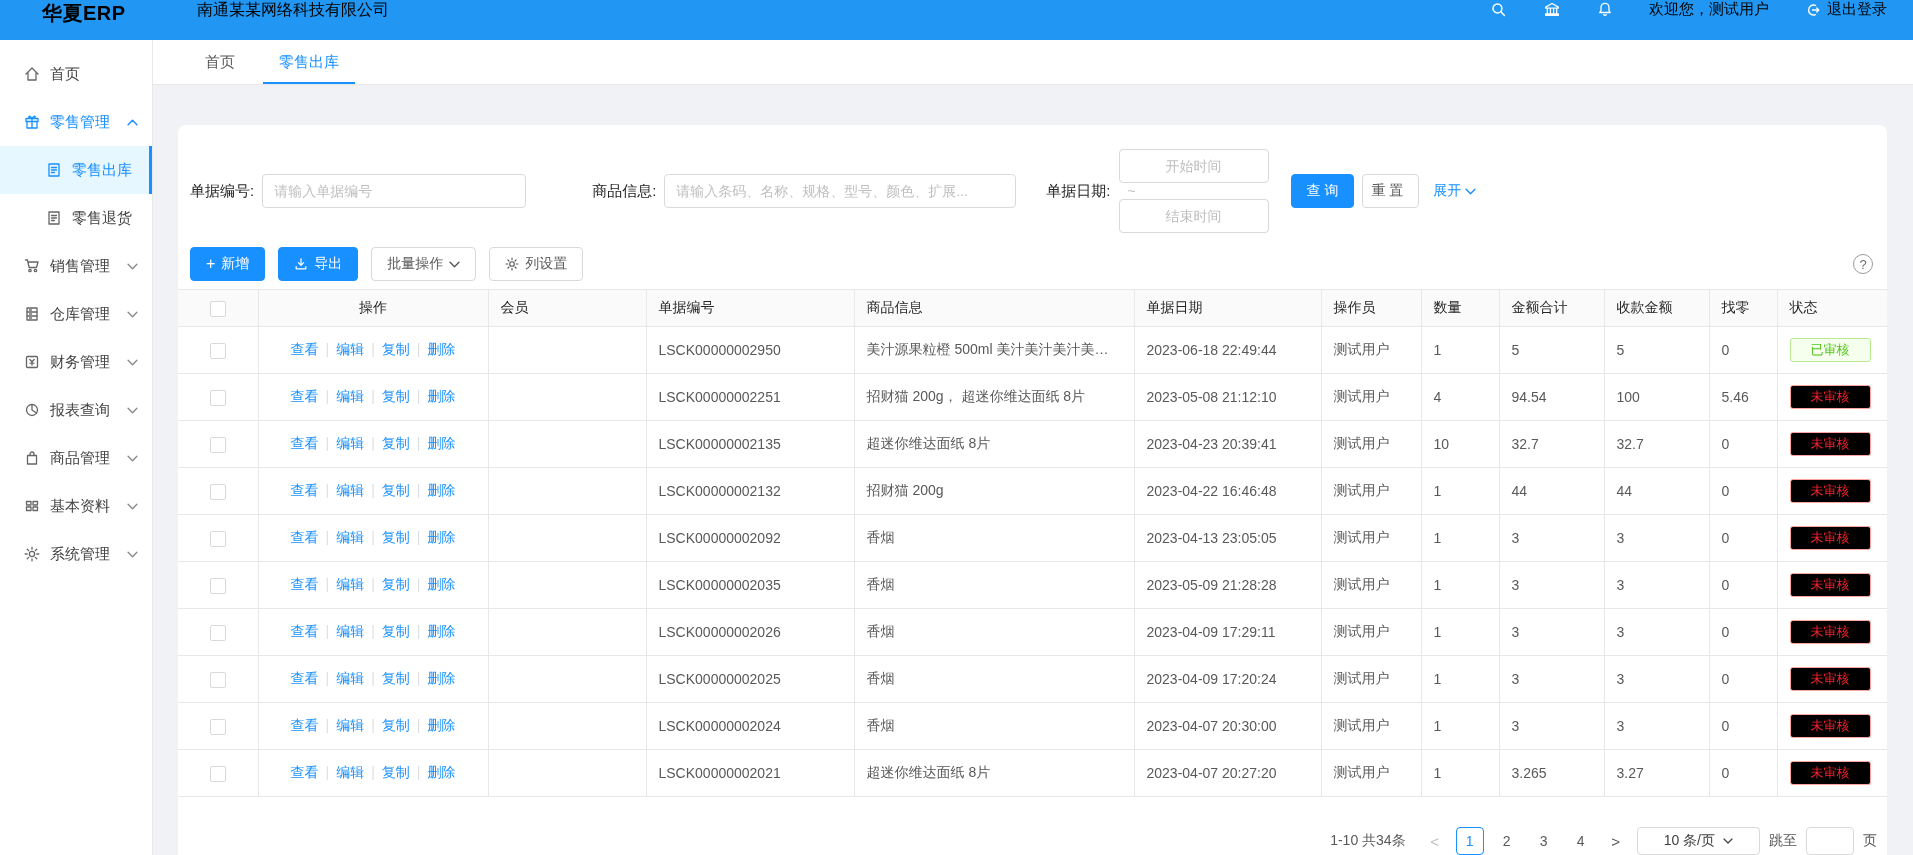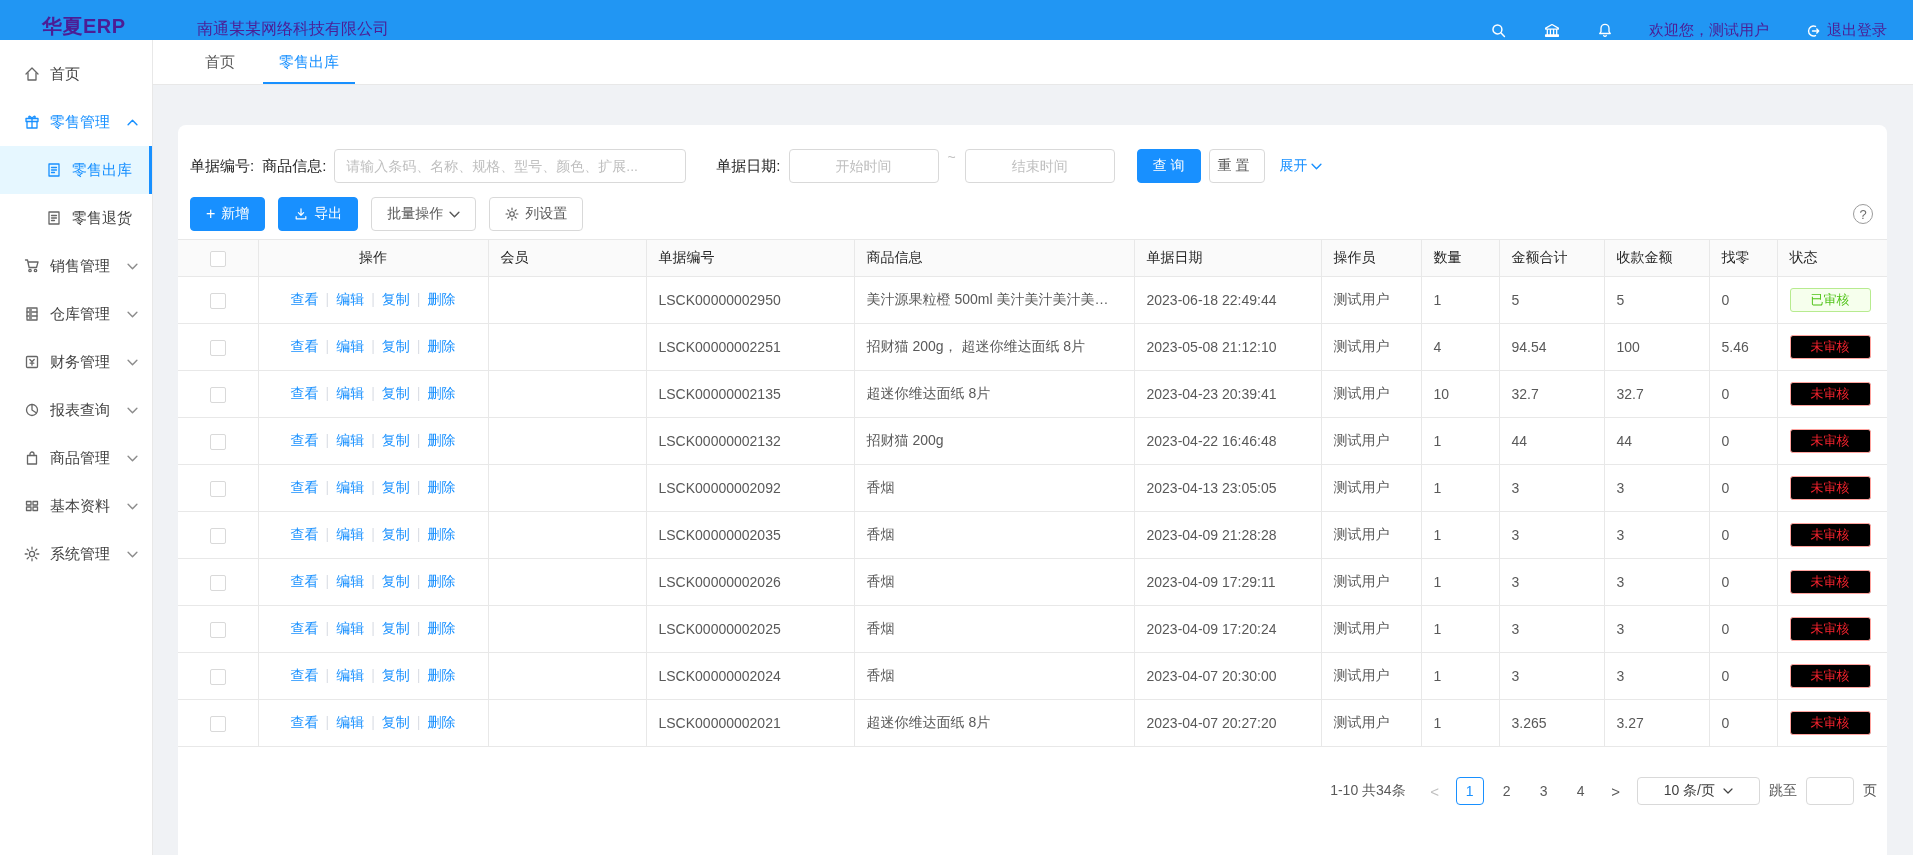--- a/index.html
+++ b/index.html
@@ -13,21 +13,21 @@
     --text:#595959;
     --text-light:#8C8C8C;
     --placeholder:#BFBFBF;
   }
   *{margin:0;padding:0;box-sizing:border-box;}
   html,body{width:1913px;height:855px;overflow:hidden;}
   body{font-family:"Liberation Sans","DejaVu Sans",sans-serif;font-size:14px;color:var(--text);background:var(--page-bg);}
   .app{width:1913px;height:855px;display:flex;flex-direction:column;}
 
   
-  .topbar{height:40px;background:var(--header-bg);display:flex;align-items:flex-end;color:#4c1d95;flex:0 0 auto;}
+  .topbar{height:40px;background:var(--header-bg);display:flex;align-items:flex-start;color:#000000;flex:0 0 auto;}
   .logo{width:153px;padding-left:42px;font-size:20px;font-weight:bold;letter-spacing:.5px;white-space:nowrap;}
   .company{margin-left:44px;font-size:16px;white-space:nowrap;}
   .topbar-right{margin-left:auto;display:flex;align-items:center;gap:36px;padding-right:26px;font-size:15px;}
   .topbar-right .tb-icon{display:flex;align-items:center;cursor:pointer;}
   .topbar-right svg{display:block;}
   .logout-wrap{display:flex;align-items:center;gap:6px;cursor:pointer;}
 
   
   .body-row{flex:1;display:flex;min-height:0;}
   .sidebar{width:153px;background:#fff;border-right:1px solid var(--border);flex:0 0 auto;padding-top:10px;}
@@ -52,21 +52,21 @@
   .main-area{flex:1;padding:8px 26px 0 25px;min-height:0;}
   .card{background:#fff;height:817px;overflow:hidden;border-radius:8px;margin-top:32px;}
 
   
   .filters{display:flex;align-items:center;padding:24px 12px 0 12px;white-space:nowrap;}
   .f-label{font-size:15px;color:var(--text-strong);margin-right:8px;}
   .f-input{height:34px;border:1px solid var(--input-border);border-radius:4px;padding:0 11px;font-size:14px;color:var(--text);outline:none;font-family:inherit;}
   .f-input::placeholder{color:var(--placeholder);}
   .in-bill{width:264px;margin-right:66px;}
   .in-prod{width:352px;margin-right:30px;}
-  .date-range{display:flex;align-items:flex-start;margin-right:22px;}
+  .date-range{display:flex;align-items:flex-start;margin-right:22px;flex-direction:column;}
   .in-date{width:150px;text-align:center;}
   .date-sep{margin:0 9px;color:var(--placeholder);}
   .btn{height:34px;border:1px solid var(--input-border);border-radius:4px;background:#fff;color:var(--text);font-size:14px;padding:0 15px;cursor:pointer;font-family:inherit;display:inline-flex;align-items:center;gap:6px;}
   .btn-primary{background:var(--primary);border-color:var(--primary);color:#fff;}
   .btn-query{margin-right:8px;}
   .btn-reset{margin-right:14px;padding-left:8px;}
   .expand-link{color:var(--primary);display:inline-flex;align-items:center;gap:4px;cursor:pointer;font-size:14px;}
 
   
   .toolbar{display:flex;align-items:center;gap:13px;padding:14px 14px 0 12px;}
@@ -310,20 +310,21 @@
       <div class="tabbar">
         <div class="tab">首页</div>
         <div class="tab active">零售出库</div>
       </div>
 
       <div class="main-area">
         <div class="card">
 
           <div class="filters">
             <span class="f-label">单据编号:</span>
+            <input class="f-input in-bill" placeholder="请输入单据编号" style="">
             <span class="f-label">商品信息:</span>
             <input class="f-input in-prod" placeholder="请输入条码、名称、规格、型号、颜色、扩展..." style="">
             <span class="f-label">单据日期:</span>
             <span class="date-range">
               <input class="f-input in-date" placeholder="开始时间" style="">
               <span class="date-sep">~</span>
               <input class="f-input in-date" placeholder="结束时间" style="">
             </span>
             <button class="btn btn-primary btn-query">查 询</button>
             <button class="btn btn-reset">重 置</button>
@@ -491,21 +492,21 @@
                   </tr>
 
                   <tr>
                     <td class="col-check"><span class="checkbox"></span></td>
                     <td class="cell-actions">
                       <a>查看</a><span class="act-sep">|</span><a>编辑</a><span class="act-sep">|</span><a>复制</a><span class="act-sep">|</span><a>删除</a>
                     </td>
                     <td></td>
                     <td>LSCK00000002035</td>
                     <td>香烟</td>
-                    <td>2023-04-09 21:28:28</td>
+                    <td>2023-05-09 21:28:28</td>
                     <td>测试用户</td>
                     <td>1</td>
                     <td>3</td>
                     <td>3</td>
                     <td>0</td>
                     <td><span class="badge badge-no">未审核</span></td>
                   </tr>
 
                   <tr>
                     <td class="col-check"><span class="checkbox"></span></td>

